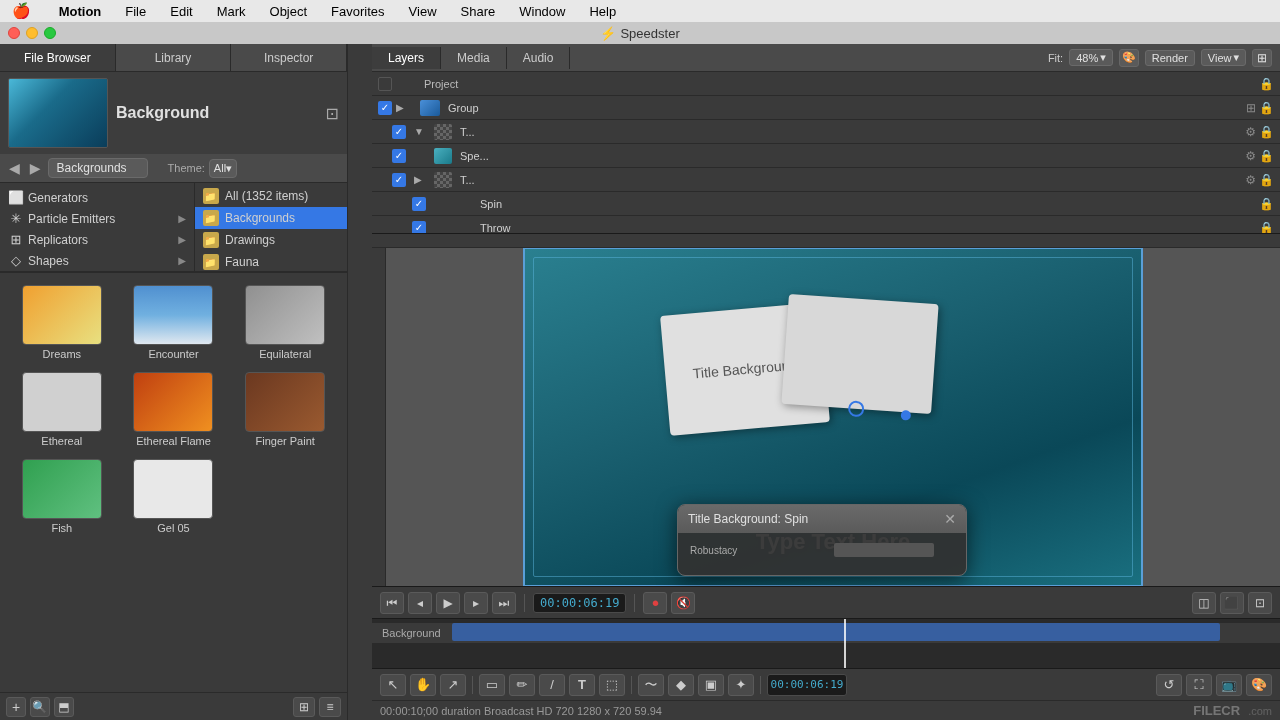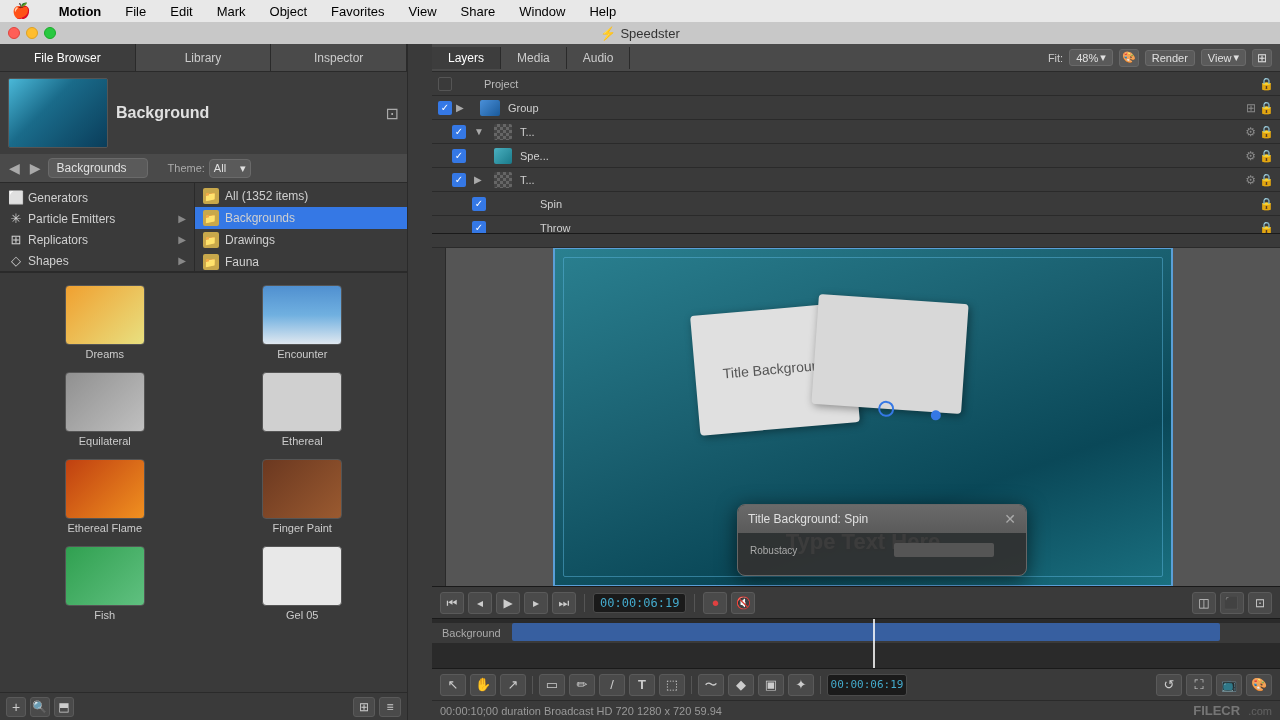--- a/index.html
+++ b/index.html
@@ -17,57 +17,57 @@
     .traffic-light { width: 12px; height: 12px; border-radius: 50%; cursor: pointer; }
     .tl-red { background: #ff5f57; border: 1px solid #e0443e; }
     .tl-yellow { background: #ffbd2e; border: 1px solid #dea123; }
     .tl-green { background: #28c840; border: 1px solid #1aab29; }
     .titlebar .title { font-size: 13px; color: #333; font-weight: 500; display: flex; align-items: center; gap: 4px; }
 
     
     .main-layout { display: flex; height: calc(720px - 22px - 22px); }
 
     
-    .left-panel { width: 408px; display: flex; flex-direction: column; background: #3d3d3d; border-right: 1px solid #2a2a2a; justify-content: space-between; }
+    .left-panel { width: 348px; display: flex; flex-direction: column; background: #3d3d3d; border-right: 1px solid #2a2a2a; justify-content: space-between; }
 
     
     .left-tabs { display: flex; height: 28px; background: #4a4a4a; border-bottom: 1px solid #2a2a2a; }
     .left-tab { flex: 1; display: flex; align-items: center; justify-content: center; font-size: 12px; color: #ccc; cursor: pointer; border-right: 1px solid #2a2a2a; }
     .left-tab.active { background: #3d3d3d; color: #fff; }
 
     
     .inspector-area { height: 200px; background: #3d3d3d; border-bottom: 1px solid #2a2a2a; display: flex; flex-direction: column; }
     .inspector-header { display: flex; align-items: center; padding: 6px 8px; gap: 8px; }
     .preview-thumb { width: 100px; height: 70px; background: #1a6b8a; border: 1px solid #555; border-radius: 2px; overflow: hidden; display: flex; align-items: center; justify-content: center; }
     .preview-thumb-inner { width: 100%; height: 100%; background: linear-gradient(135deg, #4ab8d8 0%, #1a6b8a 40%, #0a3d5a 100%); }
 
     
     .browser-nav { display: flex; align-items: center; padding: 4px 6px; gap: 4px; background: #4a4a4a; border-bottom: 1px solid #2a2a2a; }
     .nav-arrow { font-size: 14px; color: #aaa; cursor: pointer; padding: 1px 3px; }
     .browser-label { background: #5a5a5a; border: 1px solid #6a6a6a; border-radius: 4px; padding: 2px 8px; font-size: 12px; color: #e0e0e0; min-width: 100px; cursor: pointer; }
-    .theme-select { background: #5a5a5a; border: 1px solid #6a6a6a; border-radius: 4px; padding: 2px 4px; font-size: 11px; color: #e0e0e0; cursor: pointer; display: flex; align-items: center; gap: 14px; }
+    .theme-select { background: #5a5a5a; border: 1px solid #6a6a6a; border-radius: 4px; padding: 2px 4px; font-size: 11px; color: #e0e0e0; cursor: pointer; display: flex; align-items: center; gap: 0; }
 
     
     .split-content { display: flex; flex: 1; overflow: hidden; }
 
     
     .sidebar { width: 195px; background: #3a3a3a; border-right: 1px solid #2a2a2a; overflow-y: auto; padding: 4px 0; }
     .sidebar-item { display: flex; align-items: center; padding: 3px 8px; font-size: 12px; color: #d0d0d0; cursor: pointer; gap: 4px; }
     .sidebar-item .si-icon { font-size: 13px; width: 16px; text-align: center; }
     .sidebar-item .si-arrow { margin-left: auto; font-size: 10px; color: #888; }
 
     
     .file-browser { flex: 1; overflow-y: auto; background: #3a3a3a; padding: 2px 0; }
     .file-item { display: flex; align-items: center; padding: 3px 8px; font-size: 12px; color: #d0d0d0; cursor: pointer; gap: 6px; }
     .file-item.selected { background: #3578e5; }
     .file-icon { width: 16px; height: 16px; background: #6a9fd8; border-radius: 2px; display: flex; align-items: center; justify-content: center; font-size: 10px; color: white; flex-shrink: 0; }
     .file-icon.folder { background: #c8a84b; }
 
     
-    .thumb-grid { display: grid; grid-template-columns: repeat(2, 1fr); gap: 4px; padding: 8px; }
+    .thumb-grid { display: grid; grid-template-columns: repeat(3, 1fr); gap: 4px; padding: 8px; }
     .thumb-item { display: flex; flex-direction: column; align-items: center; gap: 3px; cursor: pointer; padding: 4px; border-radius: 4px; }
     .thumb-preview { width: 80px; height: 60px; border-radius: 4px; overflow: hidden; border: 1px solid #555; }
     .thumb-label { font-size: 11px; color: #ccc; text-align: center; max-width: 80px; }
 
     
     .right-panel { flex: 1; display: flex; flex-direction: column; background: #2d2d2d; margin-left: 24px; }
     .layer-tab { padding: 4px 16px; font-size: 12px; color: #ccc; cursor: pointer; border-right: 1px solid #2a2a2a; }
     .layer-tab.active { background: #3d3d3d; color: #fff; }
     .layer-row { display: flex; align-items: center; padding: 3px 6px; height: 24px; border-bottom: 1px solid #2a2a2a; gap: 4px; font-size: 12px; color: #ccc; cursor: pointer; }
     .layer-indent { display: inline-block; }

